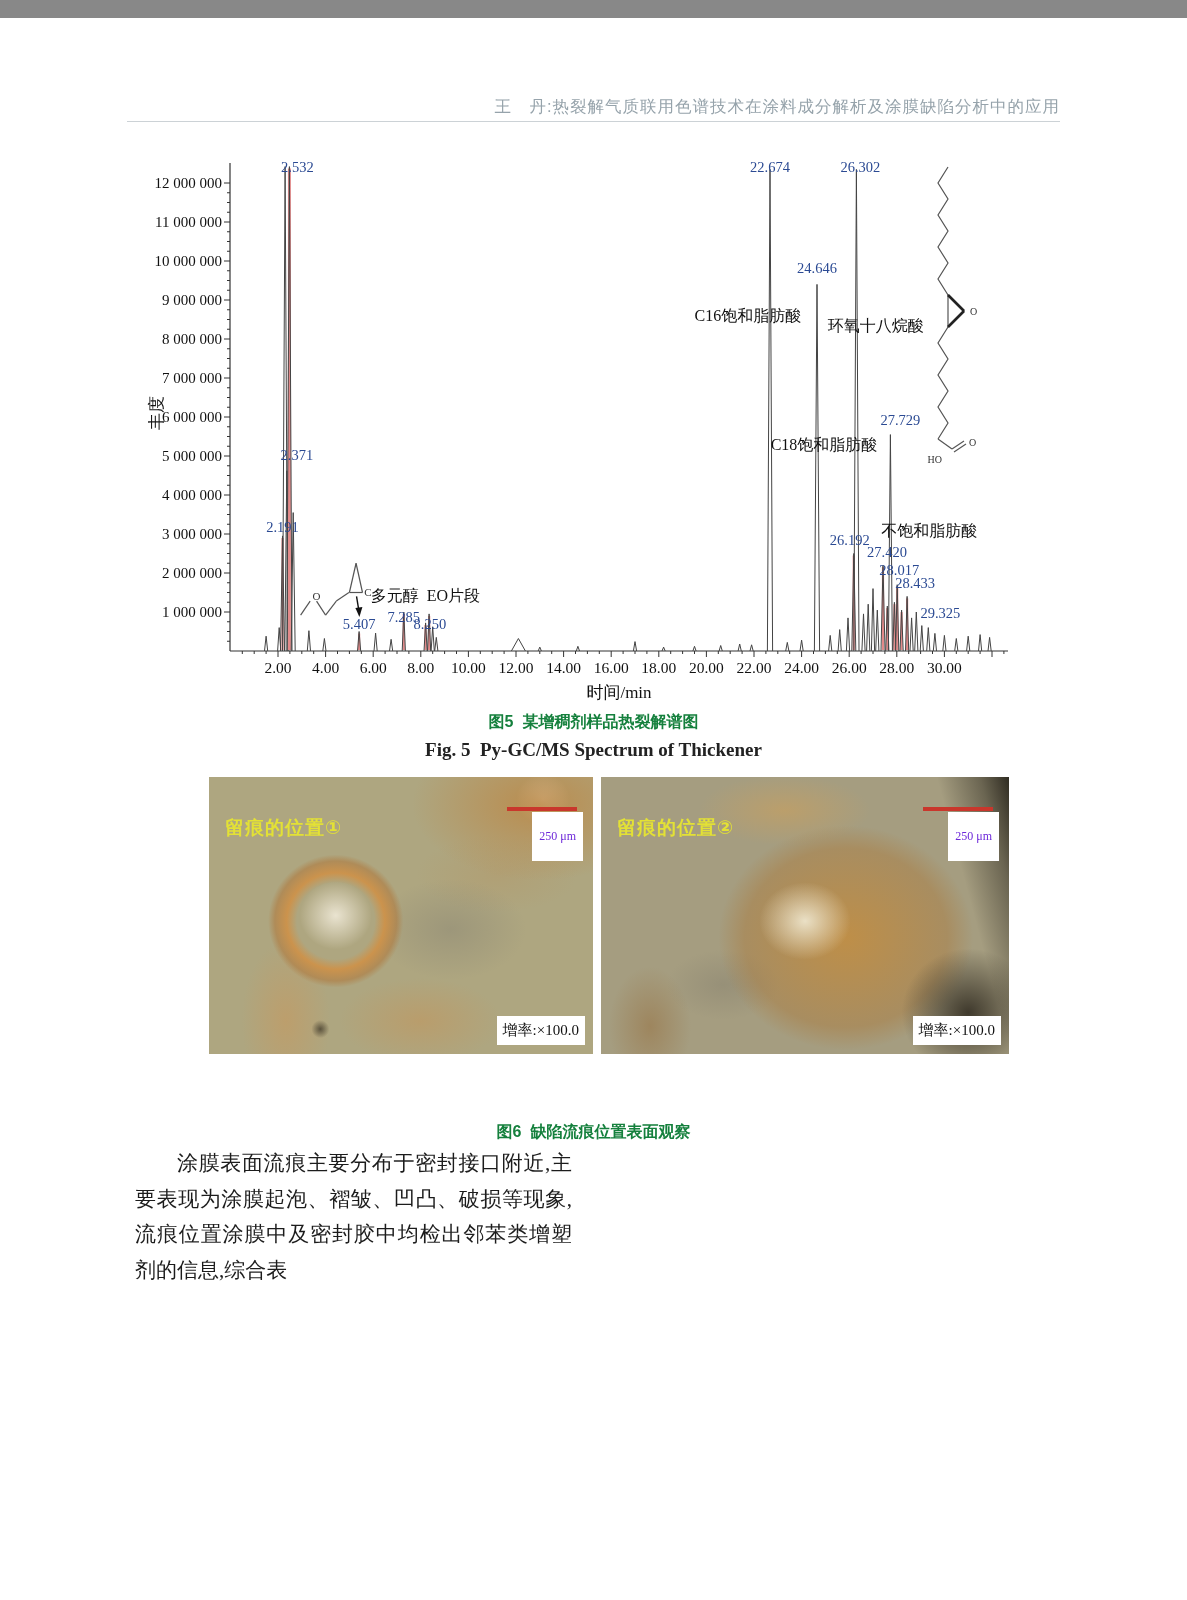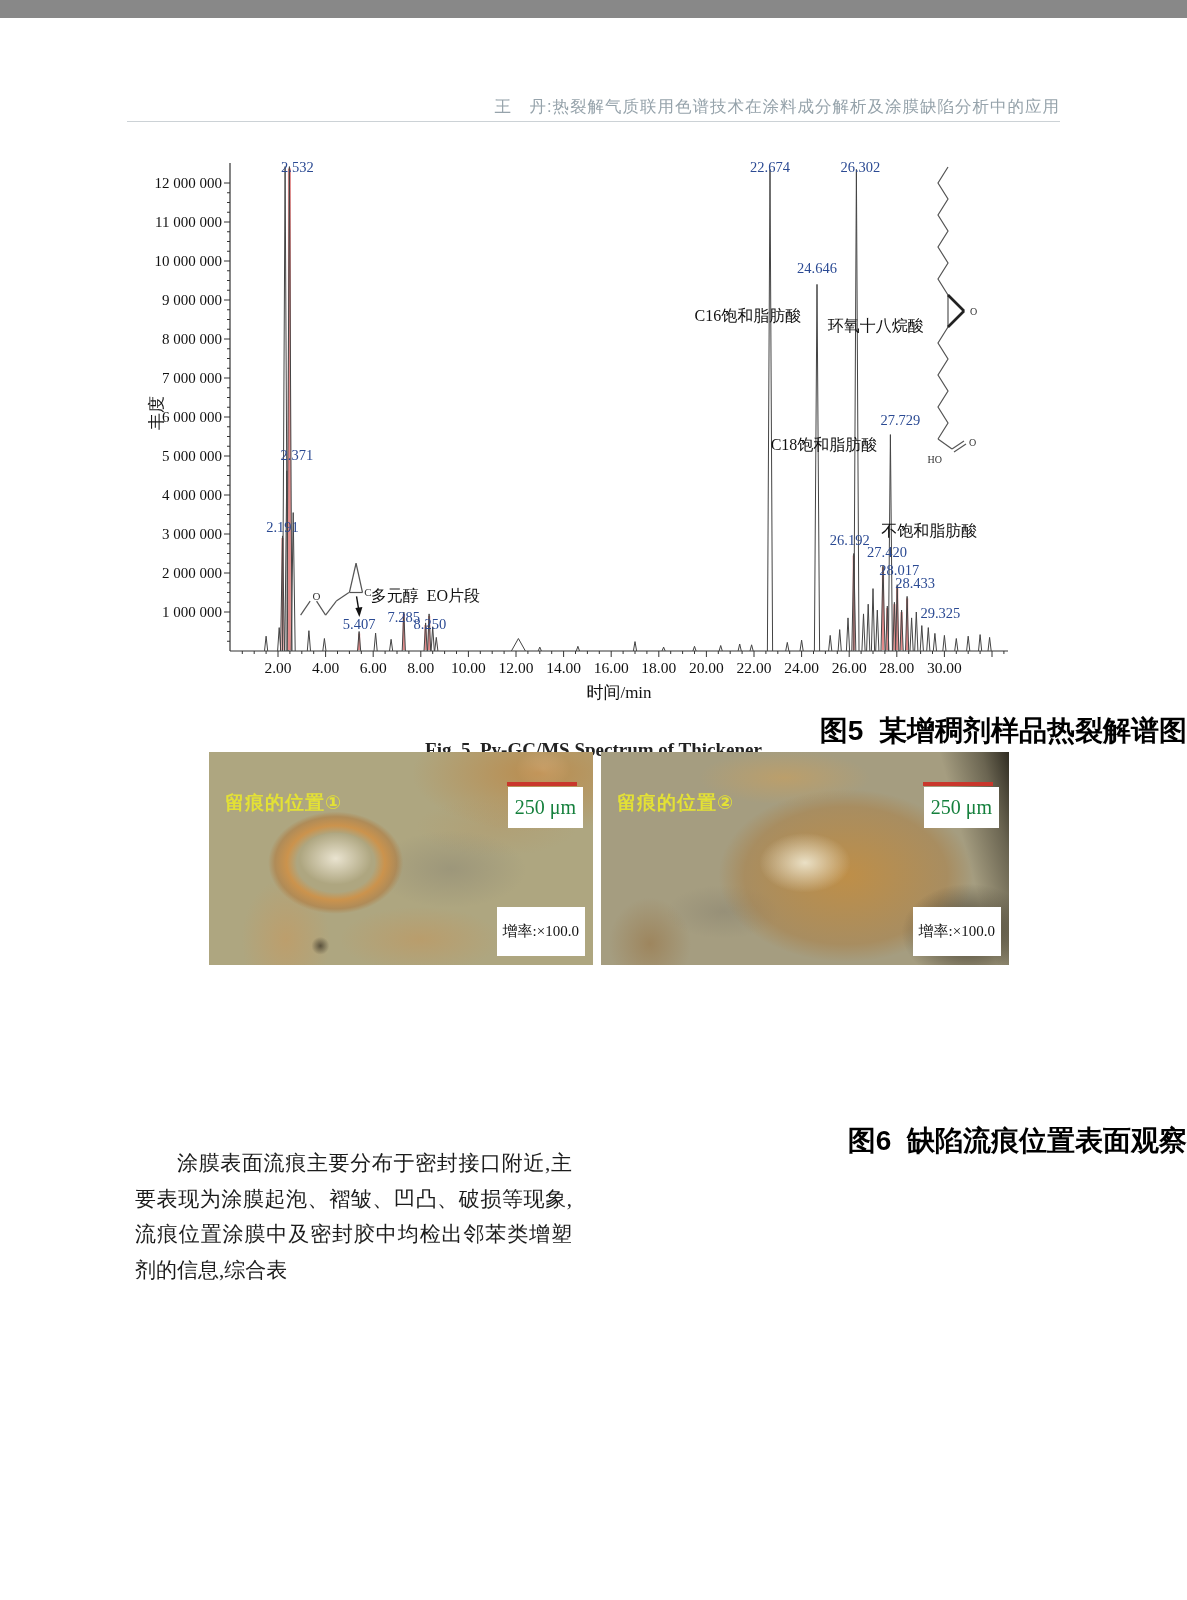--- a/index.html
+++ b/index.html
@@ -9,29 +9,29 @@
   
   .running-head { position:absolute; top:78px; left:127px; width:933px; text-align:right;
     font-family:"Liberation Sans","DejaVu Sans",sans-serif; font-size:16.5px; color:#96a3ab; letter-spacing:1px; }
   .head-rule { position:absolute; top:103px; left:127px; width:933px; height:1px; background:#ccd2d6; }
 
   
   .chart-wrap { position:absolute; top:133px; left:142px; width:880px; height:560px; }
   svg text { font-family:"Liberation Serif","DejaVu Serif",serif; }
 
   
-  .cap-cn { position:absolute; width:100%; text-align:right; font-family:"Liberation Sans","DejaVu Sans",sans-serif;
-    font-weight:bold; font-size:28px; color:#000000; white-space:pre-wrap; }
+  .cap-cn { position:absolute; width:100%; text-align:center; font-family:"Liberation Sans","DejaVu Sans",sans-serif;
+    font-weight:bold; font-size:16px; color:#15803d; white-space:pre-wrap; }
   .cap-en { position:absolute; width:100%; text-align:center; font-family:"Liberation Serif","DejaVu Serif",serif;
     font-weight:bold; font-size:19px; color:#222; white-space:pre-wrap; }
   .cap5-cn { top:694px; } .cap5-en { top:721px; }
   .cap6-cn { top:1104px; } .cap6-en { top:1078px; }
 
   
-  .micro { position:absolute; top:734px; height:213px; overflow:hidden; }
+  .micro { position:absolute; top:759px; height:277px; overflow:hidden; }
   .micro-left { left:209px; width:384px;
     background:
       radial-gradient(circle 8px at 29% 91%, rgba(62,55,40,.75), transparent 9px),
       radial-gradient(ellipse 46% 38% at 86% 10%, rgba(190,132,62,.75), transparent 72%),
       radial-gradient(ellipse 10% 13% at 87% 8%, rgba(245,240,225,.6), transparent 70%),
       radial-gradient(ellipse 13% 17% at 33% 50%, rgba(244,238,222,.85), transparent 72%),
       radial-gradient(ellipse 22% 30% at 33% 52%, rgba(0,0,0,0) 46%, rgba(205,146,74,.95) 58%, rgba(176,118,56,.55) 72%, rgba(0,0,0,0) 80%),
       radial-gradient(ellipse 30% 22% at 55% 88%, rgba(196,148,88,.5), transparent 70%),
       radial-gradient(ellipse 16% 40% at 20% 88%, rgba(200,152,92,.55), transparent 72%),
       radial-gradient(ellipse 28% 26% at 63% 55%, rgba(120,118,110,.32), transparent 70%),
@@ -43,24 +43,24 @@
       radial-gradient(ellipse 24% 34% at 90% 85%, rgba(45,40,30,.85), transparent 68%),
       radial-gradient(ellipse 16% 20% at 50% 52%, rgba(240,233,210,.9), transparent 70%),
       radial-gradient(ellipse 40% 52% at 60% 58%, rgba(193,141,66,.9), rgba(172,122,58,.45) 62%, rgba(0,0,0,0) 78%),
       radial-gradient(ellipse 30% 18% at 45% 12%, rgba(205,160,90,.55), transparent 70%),
       radial-gradient(ellipse 14% 30% at 12% 90%, rgba(150,110,60,.5), transparent 72%),
       radial-gradient(ellipse 20% 18% at 30% 75%, rgba(125,120,105,.35), transparent 70%),
       #a59d80; }
   .micro-label { position:absolute; top:38px; left:16px; color:#e3e135;
     font-family:"Liberation Sans","DejaVu Sans",sans-serif; font-weight:bold; font-size:19px; letter-spacing:1px; }
   .scale-line { position:absolute; top:30px; right:16px; width:70px; height:4px; background:#c9372c; }
-  .scale-box { position:absolute; top:35px; right:10px; background:#fff; color:#15803d;
-    font-size:20px; padding:9px 7px; }
+  .scale-box { position:absolute; top:35px; right:10px; background:#fff; color:#6d28d9;
+    font-size:12px; padding:17px 7px; }
   .mag-box { position:absolute; bottom:9px; right:8px; background:#fff; color:#111;
-    font-size:15px; padding:15px 6px; }
+    font-size:15px; padding:5px 6px; }
 
   
   .col { position:absolute; top:1128px; font-size:21px; line-height:35.5px; color:#1c1c1c;
     text-align:justify; }
   .col-left { left:135px; width:437px; }
   .col-right { left:589px; width:463px; }
   .col p { text-indent:2em; }
   .col p.noindent { text-indent:0; }
   .section-heading { margin:14px 0 10px 0; font-family:"Liberation Sans","DejaVu Sans",sans-serif;
     font-weight:bold; font-size:25px; color:#4da88c; }

